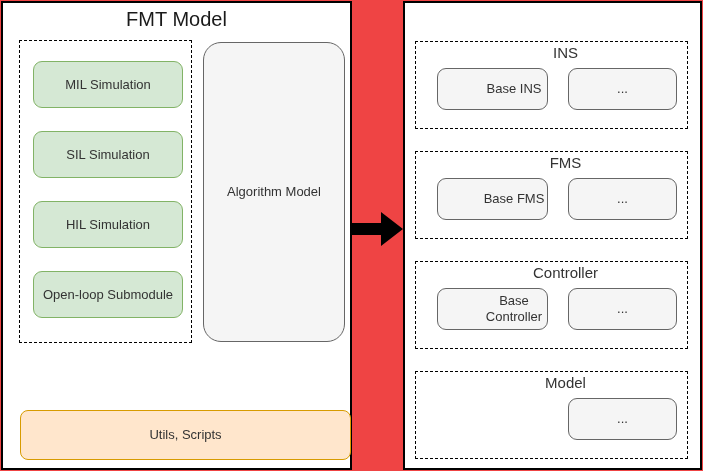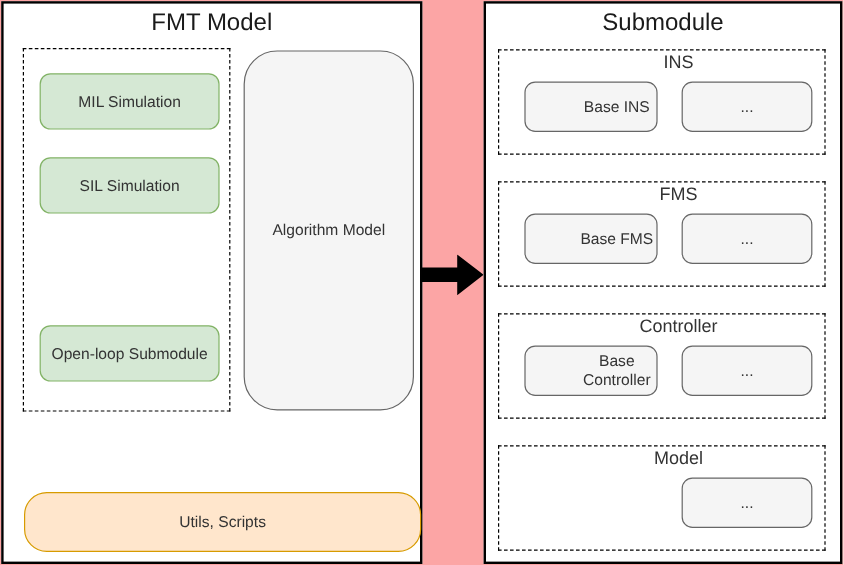--- a/index.html
+++ b/index.html
@@ -1,21 +1,21 @@
 <!DOCTYPE html>
 <html style="--green-fill: #d5e8d4; --green-border: #82b366; --gray-fill: #f5f5f5; --gray-border: #666666; --blue-fill: #dae8fc; --blue-border: #6c8ebf; --orange-fill: #ffe6cc; --orange-border: #d79b00; --panel-border: #000000; --arrow: #000000; --text: #333333;"><head>
 <meta charset="utf-8">
 <style>
   html, body { margin: 0; padding: 0; background: #ffffff; }
   * { box-sizing: border-box; }
   .canvas {
     position: relative;
     width: 703px;
     height: 471px;
-    background: #fca5a5;
+    background: #ef4444;
     font-family: "Liberation Sans", sans-serif;
     color: var(--text, #333333);
     overflow: hidden;
   }
   .panel {
     position: absolute;
     top: 1px;
     height: 469px;
     border: 2px solid var(--panel-border, #000000);
     background: #ffffff;
@@ -49,33 +49,33 @@
   .green-box {
     left: 13px; width: 150px; height: 47px;
     background: var(--green-fill, #d5e8d4);
     border: 1px solid var(--green-border, #82b366);
     border-radius: 9px;
   }
   .algo-box {
     left: 200px; top: 39px; width: 142px; height: 300px;
     background: var(--gray-fill, #f5f5f5);
     border: 1px solid var(--gray-border, #666666);
-    border-radius: 28px;
+    border-radius: 18px;
   }
   .lib-box {
     left: 17px; top: 347px; width: 331px; height: 50px;
     background: var(--blue-fill, #dae8fc);
     border: 1px solid var(--blue-border, #6c8ebf);
     border-radius: 9px;
   }
   .utils-box {
     left: 17px; top: 407px; width: 331px; height: 50px;
     background: var(--orange-fill, #ffe6cc);
     border: 1px solid var(--orange-border, #d79b00);
-    border-radius: 19px;
+    border-radius: 8px;
   }
   .sub-group {
     left: 10px; width: 273px; height: 88px;
   }
   .sub-group-label {
     position: absolute;
     top: 2px; left: 14px;
     width: 100%;
     text-align: center;
     font-size: 15px;
@@ -108,41 +108,43 @@
   <section class="panel panel-left">
     <div class="panel-title">FMT Model</div>
 
     <div class="dashed-box sim-group">
       <div class="shape green-box" style="top:20px">
         <span>MIL Simulation</span>
       </div>
       <div class="shape green-box" style="top:90px">
         <span>SIL Simulation</span>
       </div>
+      <div class="shape green-box" style="top:160px">
+        <span>HIL Simulation</span>
+      </div>
       <div class="shape green-box" style="top:230px">
         <span>Open-loop Submodule</span>
       </div>
     </div>
 
     <div class="shape algo-box">
       <span>Algorithm Model</span>
     </div>
 
 
     <div class="shape utils-box">
       <span>Utils, Scripts</span>
     </div>
   </section>
 
   <svg class="flow-arrow" viewBox="0 0 52 34" xmlns="http://www.w3.org/2000/svg" aria-hidden="true">
     <polygon points="0,11 30,11 30,0 52,17 30,34 30,23 0,23" fill="#000000"></polygon>
   </svg>
 
   <section class="panel panel-right">
-    <div class="panel-title">Submodule</div>
 
     <div class="dashed-box sub-group" style="top:38px">
       <div class="sub-group-label">INS</div>
       <div class="shape base-box">
         <span>Base INS</span>
       </div>
       <div class="shape more-box">
         <span>...</span>
       </div>
     </div>

